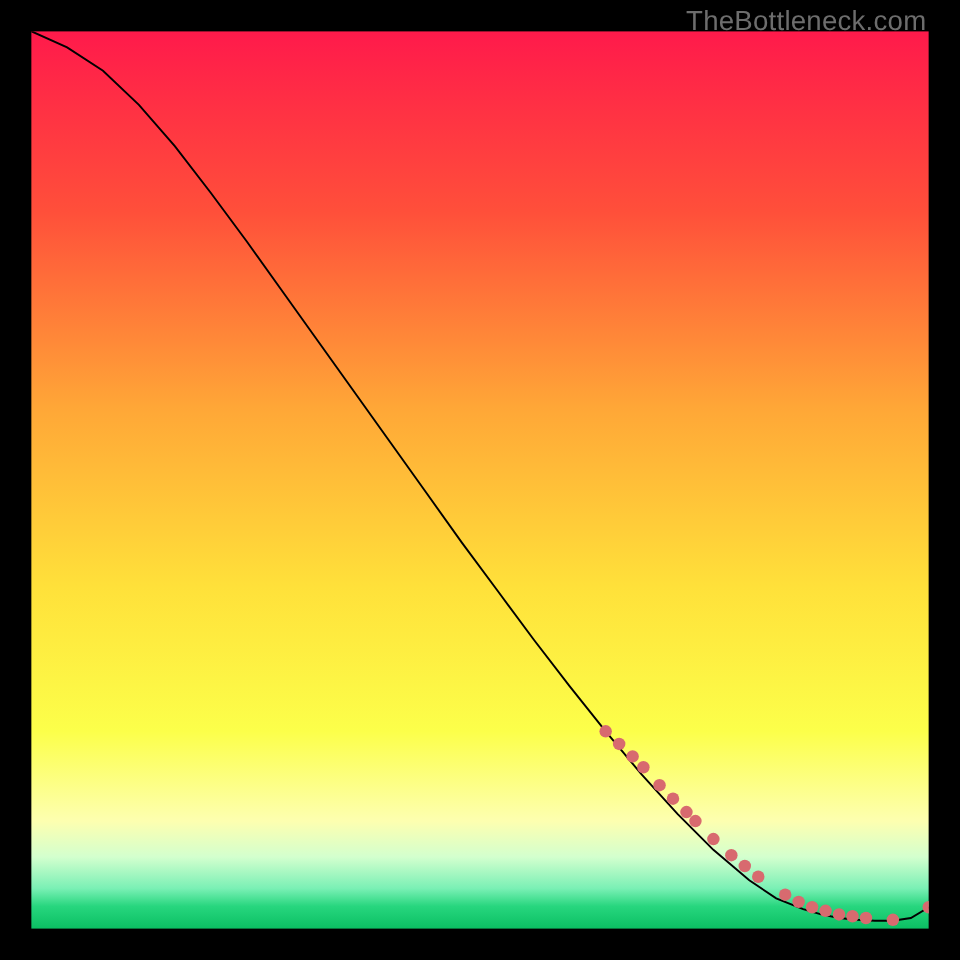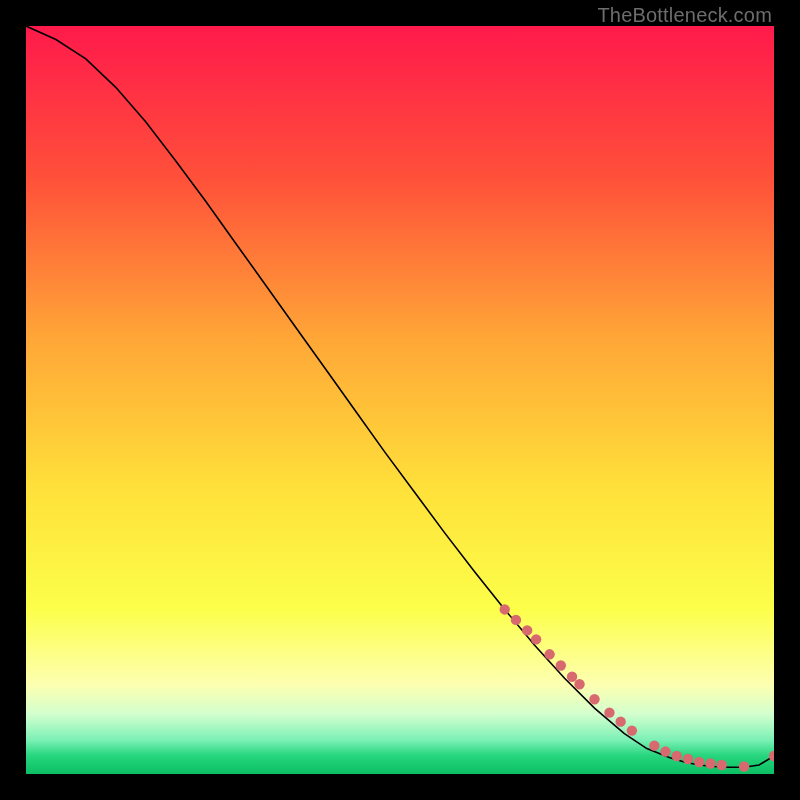--- a/index.html
+++ b/index.html
@@ -24,21 +24,21 @@
     left: 0;
     top: 0;
     width: 748px;
     height: 748px;
   }
   .watermark {
     position: absolute;
     top: 4px;
     right: 28px;
     color: #6d6d6d;
-    font-size: 20px;
+    font-size: 23px;
     font-weight: 500;
     letter-spacing: 0.2px;
     user-select: none;
   }
 </style>
 </head>
 <body>
 
 <div class="frame">
   <svg class="plot" viewBox="0 0 748 748" preserveAspectRatio="none">

